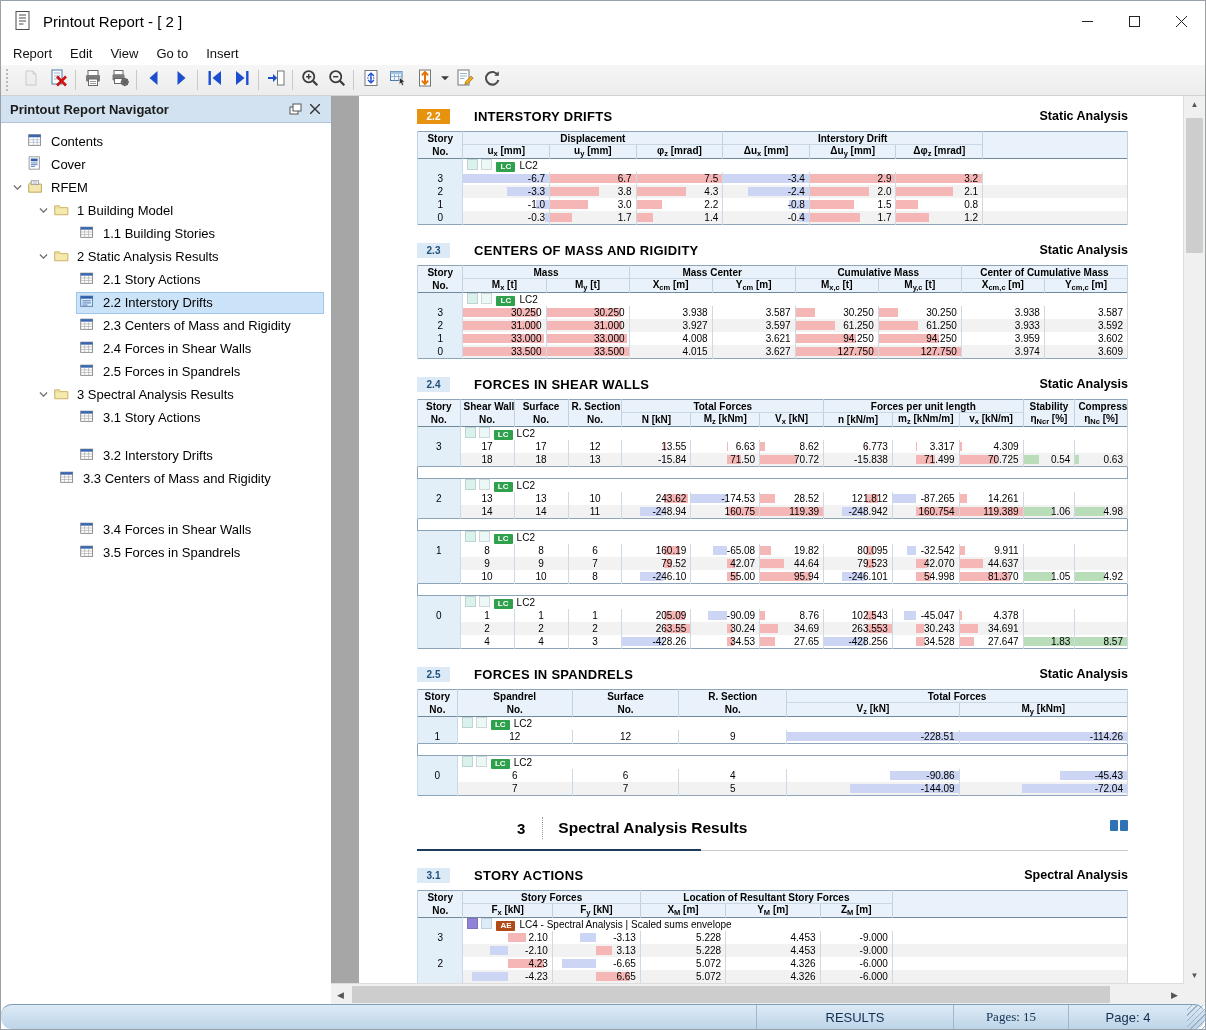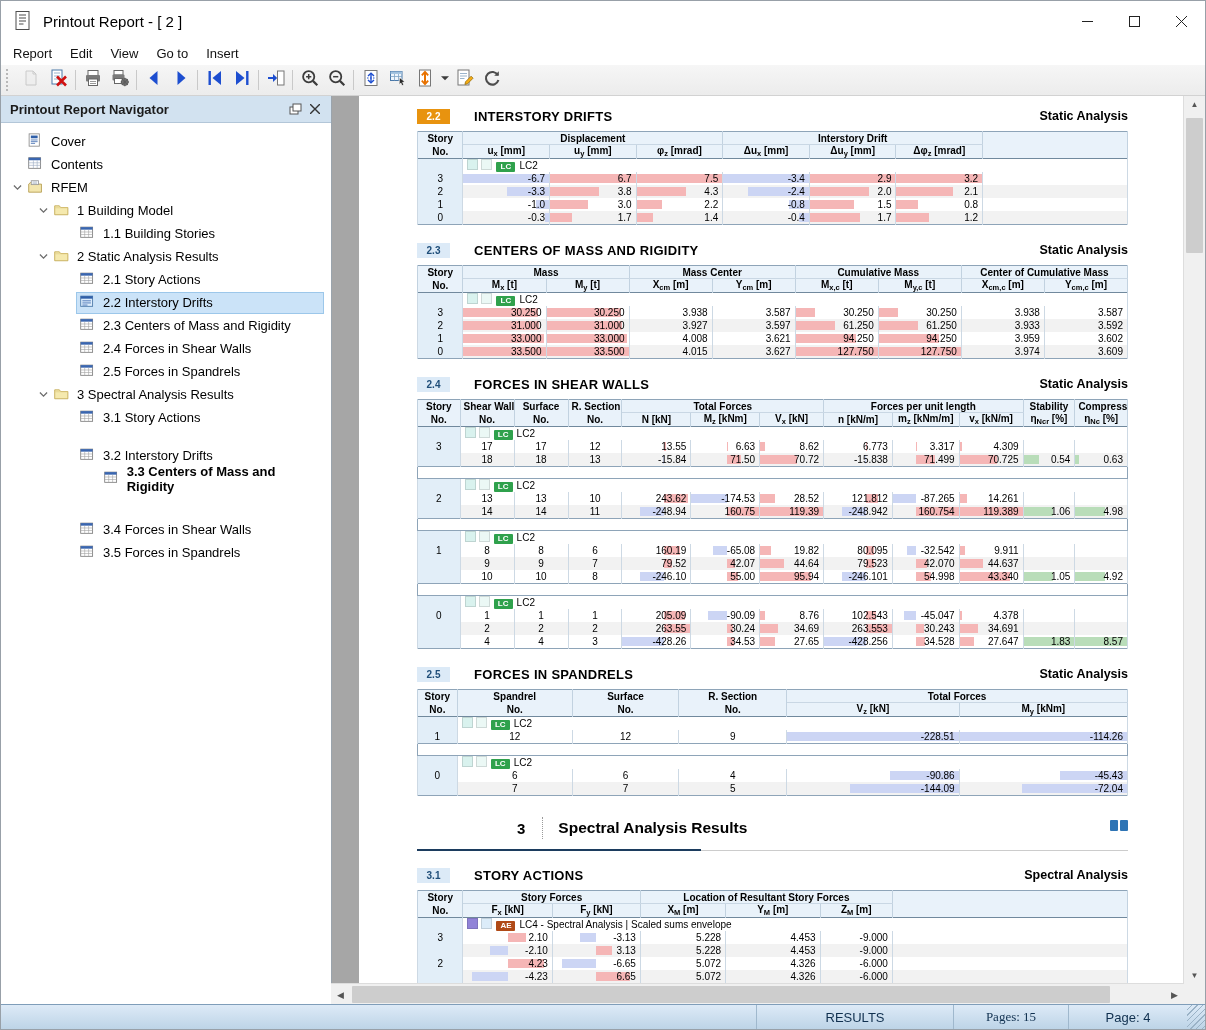--- a/index.html
+++ b/index.html
@@ -77,21 +77,21 @@
   .vscroll{width:21px;min-width:21px;background:#f0f0f0;border-left:1px solid #dddddd;position:relative;}
   .vs-arrow{position:absolute;left:0;width:21px;height:17px;display:flex;align-items:center;justify-content:center;color:#555;font-size:8px;}
   .vs-up{top:0;} .vs-down{bottom:0;}
   .vs-thumb{position:absolute;left:2px;width:17px;top:22px;height:135px;background:#cdcdcd;border-radius:1px;}
   .hscroll{position:absolute;left:330px;right:21px;bottom:24px;height:21px;background:#f0f0f0;border-top:1px solid #ddd;display:flex;align-items:center;}
   .hs-arrow{width:19px;height:21px;display:flex;align-items:center;justify-content:center;color:#555;font-size:9px;}
   .hs-track{flex:1;height:21px;position:relative;}
   .hs-thumb{position:absolute;left:2px;right:55px;top:2px;bottom:2px;background:#cdcdcd;border-radius:1px;}
   .corner{position:absolute;right:0;bottom:24px;width:21px;height:21px;background:#f0f0f0;}
   
-  .statusbar{position:absolute;left:0;right:0;bottom:0;height:24px;background:linear-gradient(#ddeaf7,#bdd4e7);border-top:1px solid #7f9db9;display:flex;align-items:center;font-size:13px;color:#10304f;}
+  .statusbar{position:absolute;left:0;right:0;bottom:0;height:24px;background:linear-gradient(#ddeaf7,#bdd4e7);border-top:1px solid #7f9db9;display:flex;align-items:center;font-size:13px;color:#10304f;border-radius:11px;}
   .sb-fill{flex:1;}
   .sb-seg{height:100%;display:flex;align-items:center;justify-content:center;border-left:1px solid #9fb8cd;}
   .sb-results{width:196px;} .sb-pages{width:114px;font-family:Liberation Serif, serif;} .sb-page{width:118px;}
   .sb-grip{width:18px;height:100%;background:
      repeating-linear-gradient(135deg,transparent 0 3px,#9ab2c6 3px 4px);}
   sub{font-size:7.5px;vertical-align:-2px;}
 </style>
 </head>
 <body>
 
@@ -269,39 +269,39 @@
             <path d="M0 0l10 10M10 0L0 10" stroke="#333" stroke-width="1.4"></path>
           </svg>
         </span>
     </div>
     <div class="nav-tree" id="navtree">
         <div class="tree-row" style="padding-left: 8px;">
           <span class="tree-chev"></span>
           <span class="tree-sel-wrap">
             <span class="tree-ic">
               <svg width="17" height="17" viewBox="0 0 20 20">
+                <rect x="2" y="2" width="14" height="12.5" fill="#fff" stroke="#7d7d7d"></rect>
+                <rect x="2" y="2" width="14" height="3" fill="#3a66b0"></rect>
+                <path d="M2 8h14M2 11h14M7.5 5v9.5M12 5v9.5" stroke="#9aa9c0" stroke-width=".7"></path>
+              </svg>
+            </span>
+            <span>Contents</span>
+          </span>
+        </div>
+        <div class="tree-row" style="padding-left: 8px;">
+          <span class="tree-chev"></span>
+          <span class="tree-sel-wrap">
+            <span class="tree-ic">
+              <svg width="17" height="17" viewBox="0 0 20 20">
                 <rect x="2.5" y="1" width="12" height="14.5" fill="#fff" stroke="#8a8a8a"></rect>
                 <rect x="4.5" y="3" width="8" height="3.2" fill="#2f5fa8"></rect>
                 <path d="M4.5 8.2h8M4.5 10.2h8M4.5 12.2h5" stroke="#2f5fa8" stroke-width=".9"></path>
               </svg>
             </span>
             <span>Cover</span>
-          </span>
-        </div>
-        <div class="tree-row" style="padding-left: 8px;">
-          <span class="tree-chev"></span>
-          <span class="tree-sel-wrap">
-            <span class="tree-ic">
-              <svg width="17" height="17" viewBox="0 0 20 20">
-                <rect x="2" y="2" width="14" height="12.5" fill="#fff" stroke="#7d7d7d"></rect>
-                <rect x="2" y="2" width="14" height="3" fill="#3a66b0"></rect>
-                <path d="M2 8h14M2 11h14M7.5 5v9.5M12 5v9.5" stroke="#9aa9c0" stroke-width=".7"></path>
-              </svg>
-            </span>
-            <span>Contents</span>
           </span>
         </div>
         <div class="tree-row" style="padding-left: 8px;">
           <span class="tree-chev">
             <svg width="13" height="13" viewBox="0 0 20 20">
               <path d="M4.5 7l5.5 5.5L15.5 7" fill="none" stroke="#6d6d6d" stroke-width="2"></path>
             </svg>
           </span>
           <span class="tree-sel-wrap">
             <span class="tree-ic">
@@ -459,21 +459,21 @@
             <span class="tree-ic">
               <svg width="17" height="17" viewBox="0 0 20 20">
                 <rect x="2" y="2.5" width="14" height="12" fill="#fff" stroke="#7d7d7d"></rect>
                 <rect x="2" y="2.5" width="14" height="3" fill="#3a66b0"></rect>
                 <path d="M2 8.2h14M2 11.2h14M6.7 5.5v9M11.3 5.5v9" stroke="#a0a0a0" stroke-width=".7"></path>
               </svg>
             </span>
             <span>3.2 Interstory Drifts</span>
           </span>
         </div>
-        <div class="tree-row" style="padding-left: 84px; font-weight: bold;">
+        <div class="tree-row" style="padding-left: 40px;">
           <span class="tree-chev"></span>
           <span class="tree-sel-wrap">
             <span class="tree-ic">
               <svg width="17" height="17" viewBox="0 0 20 20">
                 <rect x="2" y="2.5" width="14" height="12" fill="#fff" stroke="#7d7d7d"></rect>
                 <rect x="2" y="2.5" width="14" height="3" fill="#3a66b0"></rect>
                 <path d="M2 8.2h14M2 11.2h14M6.7 5.5v9M11.3 5.5v9" stroke="#a0a0a0" stroke-width=".7"></path>
               </svg>
             </span>
             <span>3.3 Centers of Mass and Rigidity</span>
@@ -832,21 +832,21 @@
               <tr>
                 <td class="story"></td>
                 <td class="ctr"><span class="cellval">10</span></td>
                 <td class="ctr"><span class="cellval">10</span></td>
                 <td class="ctr"><span class="cellval">8</span></td>
                 <td class=""><span class="bar" style="left:26.3%;width:35.6%;background:#ccd5f4"></span><span class="cellval">-246.10</span></td>
                 <td class=""><span class="bar" style="left:52.1%;width:16.4%;background:#f5b6b6"></span><span class="cellval">55.00</span></td>
                 <td class=""><span class="bar" style="left:0.0%;width:80.4%;background:#f5b6b6"></span><span class="cellval">95.94</span></td>
                 <td class=""><span class="bar" style="left:26.3%;width:35.6%;background:#ccd5f4"></span><span class="cellval">-246.101</span></td>
                 <td class=""><span class="bar" style="left:35.2%;width:22.2%;background:#f5b6b6"></span><span class="cellval">54.998</span></td>
-                <td class=""><span class="bar" style="left:0.0%;width:80.4%;background:#f5b6b6"></span><span class="cellval">43.340</span></td>
+                <td class=""><span class="bar" style="left:0.0%;width:80.4%;background:#f5b6b6"></span><span class="cellval">81.370</span></td>
                 <td class=""><span class="bar" style="left:0.0%;width:57.4%;background:#b9ddb9"></span><span class="cellval">1.05</span></td>
                 <td class=""><span class="bar" style="left:0.0%;width:57.4%;background:#b9ddb9"></span><span class="cellval">4.92</span></td>
               </tr>
               <tr class="spacer">
                 <td colspan="12"></td>
               </tr>
               <tr class="grp">
                 <td class="story"></td>
                 <td colspan="11"><span class="chip" style="background:#d9f2ee"></span><span class="chip" style="background:#ebf8f5"></span><span class="lc-badge" style="background:#2fa14c">LC</span><span class="grp-label">LC2</span></td>
               </tr>

